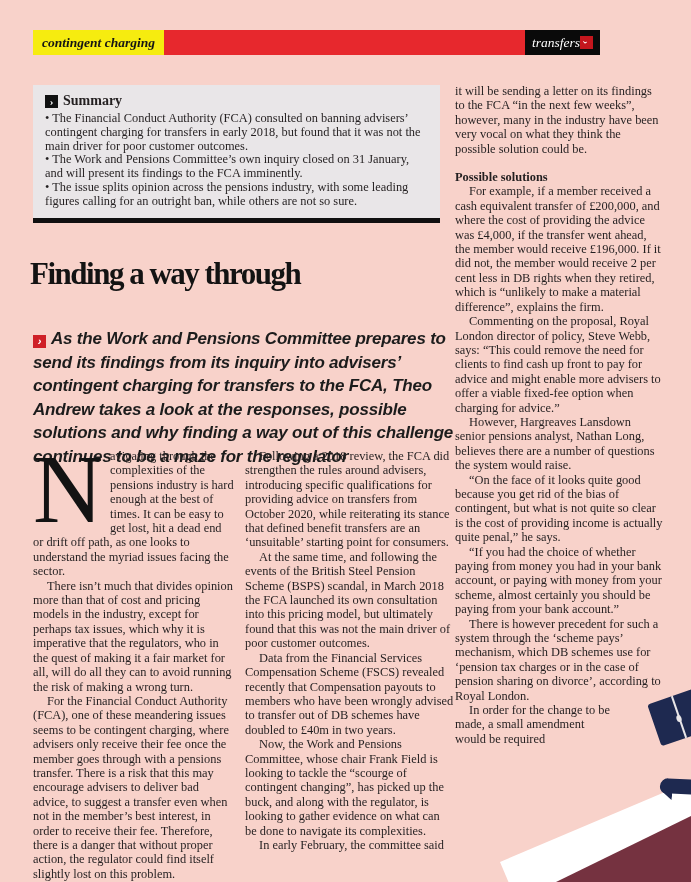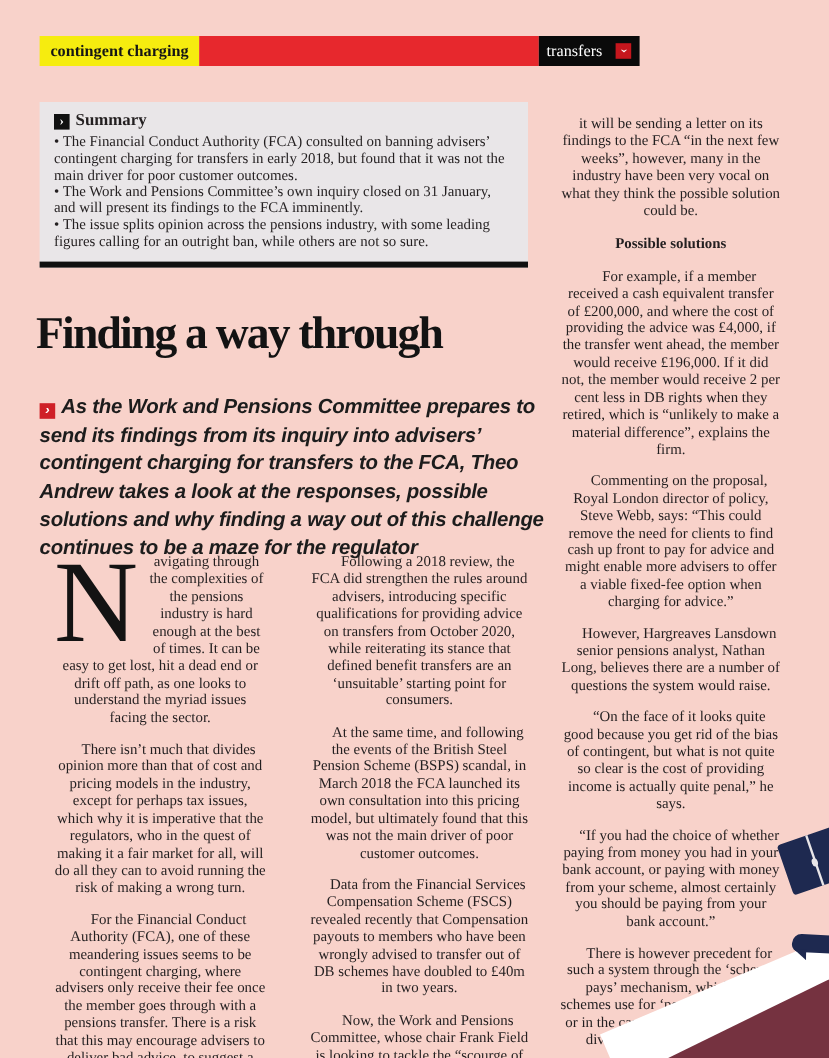--- a/index.html
+++ b/index.html
@@ -1,50 +1,50 @@
 <!DOCTYPE html>
 <html><head>
 <meta charset="utf-8">
 <style>
   html,body{margin:0;padding:0;background:#555;}
   .pg{position:relative;width:691px;height:882px;background:#f8d2ca;overflow:hidden;
       font-family:"Liberation Serif",serif;color:#231f20;}
 
   
-  .tagbar{position:absolute;left:33px;top:30px;width:500px;height:25px;display:flex;align-items:stretch;}
+  .tagbar{position:absolute;left:33px;top:30px;width:567px;height:25px;display:flex;align-items:stretch;font-style:italic;}
   .tag-yellow{background:#f6ec0f;color:#151515;font-size:13.5px;font-weight:600;
               display:flex;align-items:center;padding:0 9px;white-space:nowrap;}
   .redbar{flex:1;background:#e7282d;}
   .tag-black{background:#0a0a0a;color:#fff;font-size:13.5px;display:flex;align-items:center;
-             gap:11px;padding:0 7px;white-space:nowrap;}
+             gap:0;padding:0 7px;white-space:nowrap;}
   .sq-icon{width:13px;height:13px;display:grid;place-items:center;color:#fff;
            font-weight:bold;font-size:11px;line-height:1;flex:0 0 auto;}
   .sq-red{background:#c5161d;}
   .sq-black{background:#111;}
   .rot90{transform:rotate(90deg);}
 
   
   .summary{position:absolute;left:33px;top:85px;width:383px;background:#e9e6e8;
            border-bottom:5px solid #101010;padding:8px 12px 9px 12px;}
   .summary-head{display:flex;align-items:center;gap:5px;font-weight:bold;font-size:14px;margin:0 0 3px 0;}
   .summary ul{margin:0;padding:0;list-style:none;font-size:12.4px;line-height:13.8px;}
   .summary li::before{content:"\2022  ";}
   .summary li{margin:0;}
 
   
   .headline{position:absolute;left:30px;top:256px;margin:0;width:445px;white-space:nowrap;
-            font-size:38px;font-weight:700;letter-spacing:-1.5px;color:#131313;}
+            font-size:31px;font-weight:700;letter-spacing:-1.5px;color:#131313;}
   .standfirst{position:absolute;left:33px;top:327px;width:428px;
               font-family:"Liberation Sans",sans-serif;font-weight:700;font-size:17px;
               line-height:23.5px;color:#1c1c1c;letter-spacing:-0.2px;font-style:italic;}
   .standfirst .sq-icon{display:inline-grid;vertical-align:-1px;margin-right:5px;}
 
   
   .col{position:absolute;font-size:12.4px;line-height:14.4px;text-align:left;}
-  .col p{margin:12px;text-align:center;}
+  .col p{margin:0;}
   .col p.ind{text-indent:14px;}
   .col1{left:33px;top:449px;width:201px;}
   .col2{left:245px;top:449px;width:209px;}
   .col3{left:455px;top:84px;width:208px;}
   .subhead{font-weight:bold;margin-top:14px !important;}
   .narrow{width:160px;}
   .dropcap{float:left;font-size:97px;line-height:74px;height:74px;margin:4px 7px 0 0;color:#131313;}
 
   
   .white-band{position:absolute;left:500px;top:862px;width:430px;height:170px;background:#fff;

